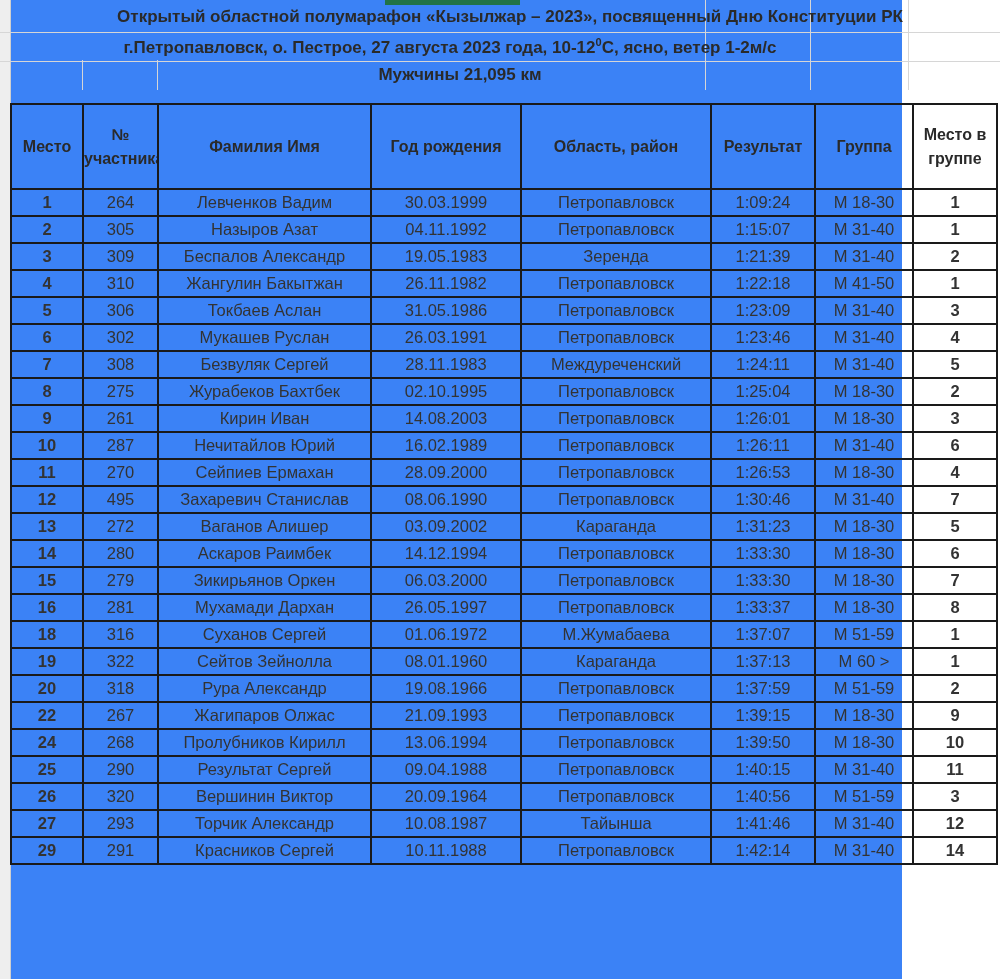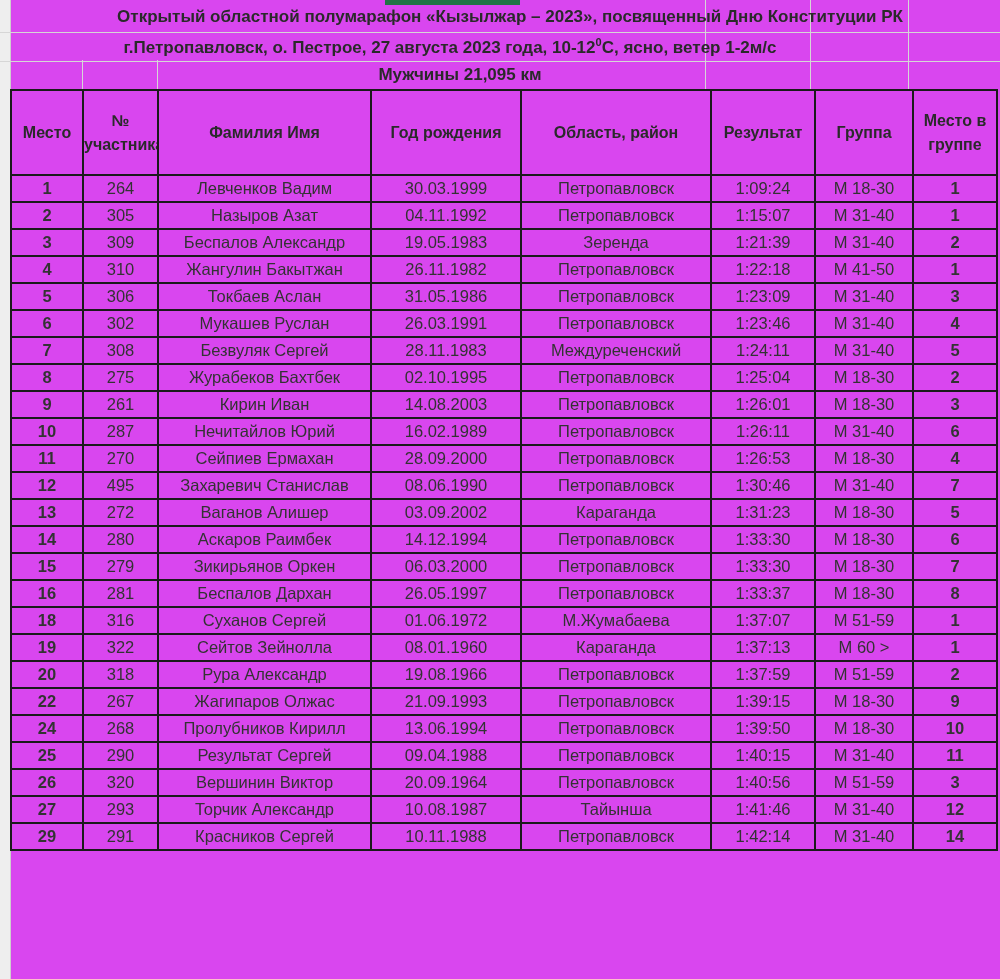--- a/index.html
+++ b/index.html
@@ -1,30 +1,30 @@
 <!DOCTYPE html>
 <html><head>
 <meta charset="utf-8">
 <style>
   html, body { margin: 0; padding: 0; background: #ffffff; }
   body { width: 1000px; height: 979px; overflow: hidden; position: relative;
          font-family: "Liberation Sans", "DejaVu Sans", sans-serif; color: #222; }
-  .sheet { position: absolute; left: 0; top: 0; width: 1000px; height: 979px; background: #d946ef; }
+  .sheet { position: absolute; left: 0; top: 0; width: 902px; height: 979px; background: #3b82f6; }
   
   .gridcol { position: absolute; top: 0; height: 90px; width: 1px; background: #d6d6d6; }
   .gridrow { position: absolute; left: 0; width: 1000px; height: 1px; background: #d6d6d6; }
   .rowhdr-strip { position: absolute; left: 0; top: 0; width: 10px; height: 979px; background: #eeeeee; border-right: 1px solid #cfcfcf; }
   .sel-strip { position: absolute; left: 385px; top: 0; width: 135px; height: 5px; background: #217346; }
   .title-line { position: absolute; left: 10px; width: 990px; text-align: center; font-weight: bold;
                 font-size: 17px; color: #2a2a2a; white-space: nowrap; }
   .t1 { top: 7px; left: 10px; width: 1000px; }
   .t2 { top: 36px; left: 10px; width: 880px; }
   .t3 { top: 65px; left: 10px; width: 900px; }
   sup { font-size: 11px; }
-  table.results { position: absolute; left: 10px; top: 89px; border-collapse: collapse;
+  table.results { position: absolute; left: 10px; top: 103px; border-collapse: collapse;
                   table-layout: fixed; width: 986px; }
   table.results th, table.results td { border: 2px solid #1a1a1a; padding: 0; overflow: hidden;
                   white-space: nowrap; }
   table.results th { font-weight: bold; font-size: 16px; height: 83px; line-height: 24px;
                   text-align: center; color: #2a2a2a; white-space: normal; }
   table.results td { height: 25px; font-size: 16.5px; color: #333; text-align: center; }
   td.place { font-weight: bold; color: #222; }
   td.gplace { font-weight: bold; color: #222; }
   td.name { text-align: left; padding-left: 4px; }
 </style>
@@ -216,21 +216,21 @@
           <td class="name">Зикирьянов Оркен</td>
           <td>06.03.2000</td>
           <td>Петропавловск</td>
           <td>1:33:30</td>
           <td>М 18-30</td>
           <td class="gplace">7</td>
         </tr>
         <tr>
           <td class="place">16</td>
           <td>281</td>
-          <td class="name">Беспалов Дархан</td>
+          <td class="name">Мухамади Дархан</td>
           <td>26.05.1997</td>
           <td>Петропавловск</td>
           <td>1:33:37</td>
           <td>М 18-30</td>
           <td class="gplace">8</td>
         </tr>
         <tr>
           <td class="place">18</td>
           <td>316</td>
           <td class="name">Суханов Сергей</td>

